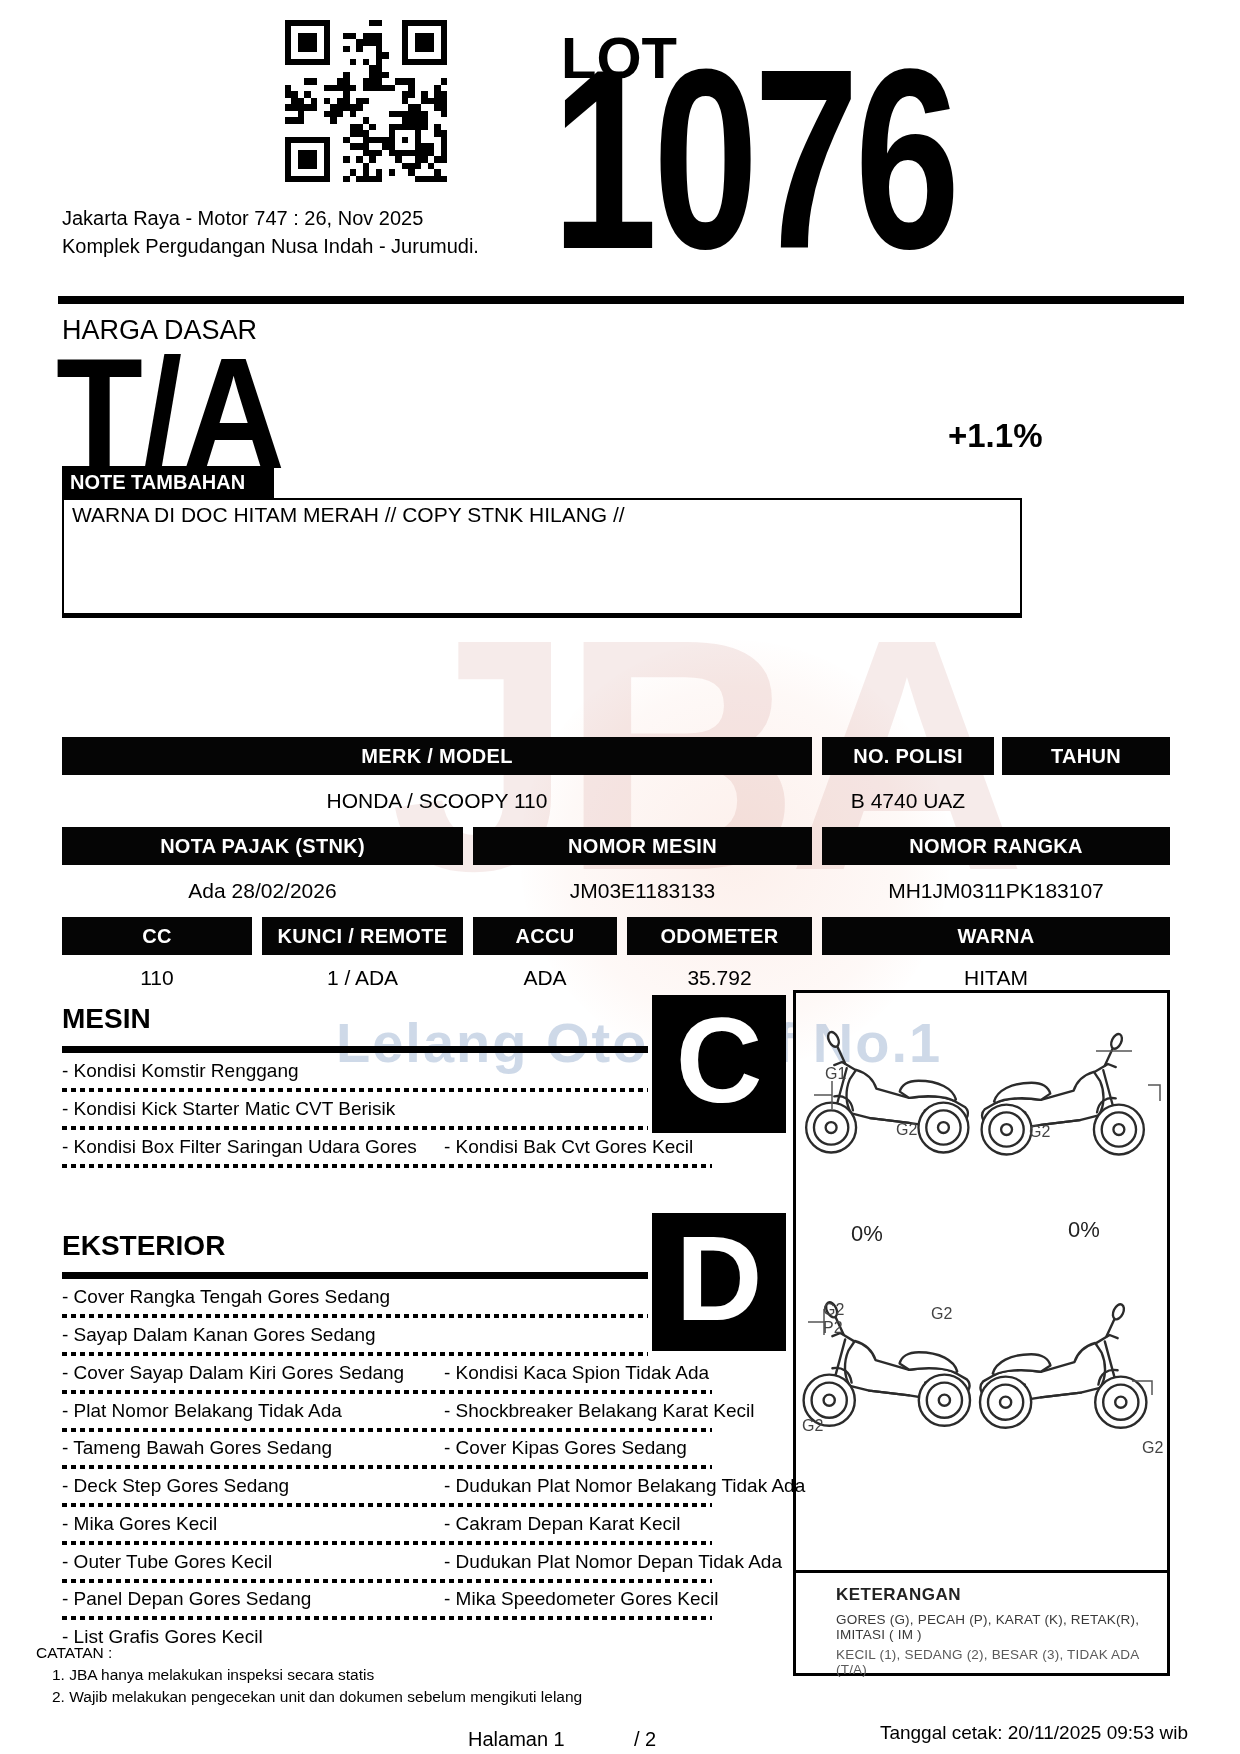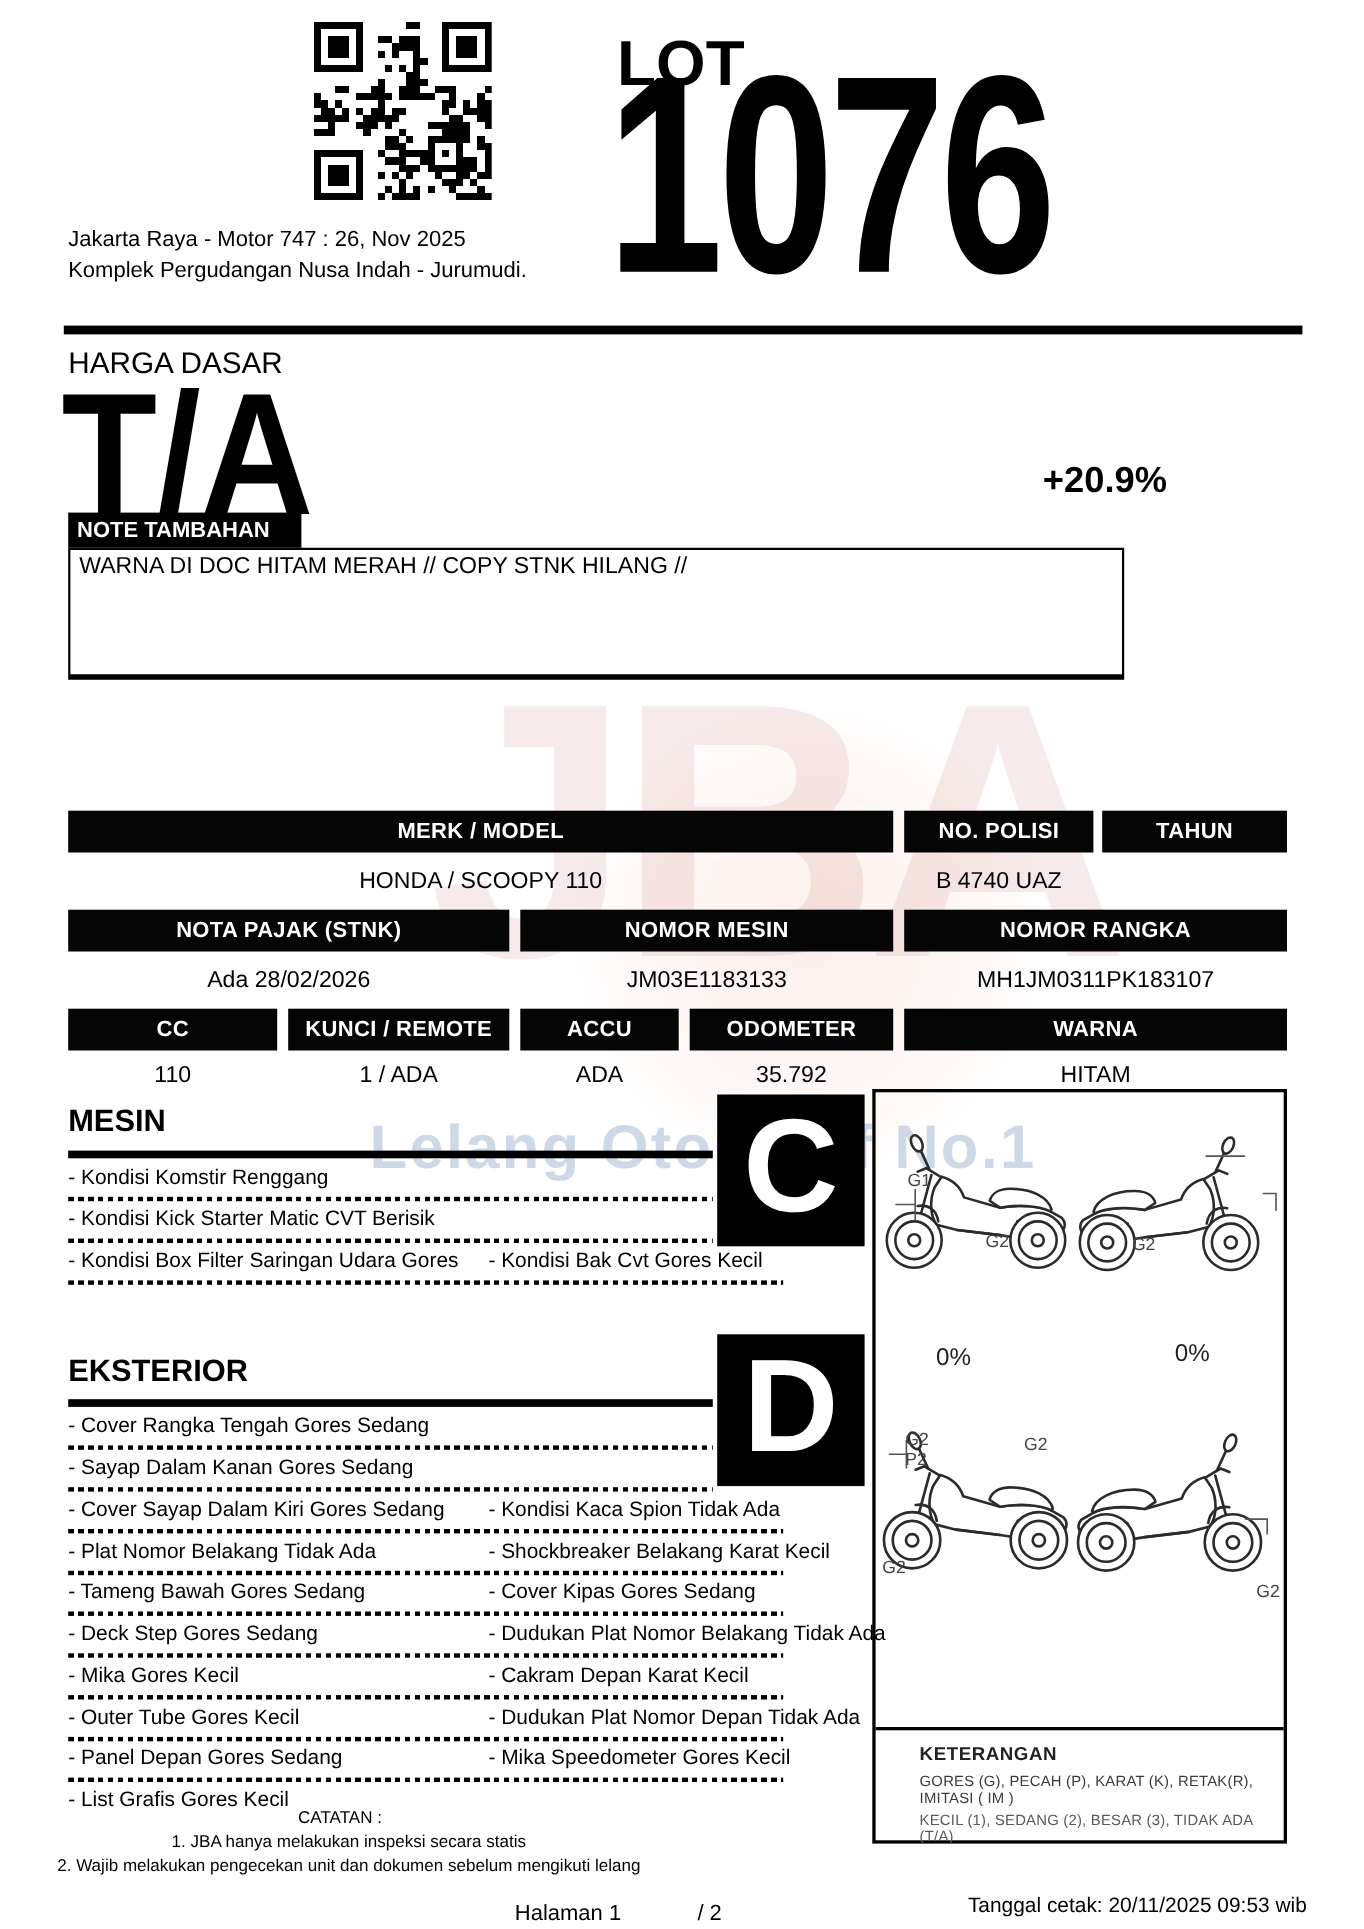--- a/index.html
+++ b/index.html
@@ -50,21 +50,21 @@
     border:3px solid #000; z-index:1; background:transparent; }
   .scooters { position:absolute; left:0; top:0; }
   .dlab { position:absolute; font-size:16px; color:#444; z-index:2; }
   .pct { position:absolute; font-size:22px; color:#222; z-index:2; }
   .ket { position:absolute; left:0; top:577px; width:371px; height:104px; border-top:3px solid #000;
     padding:12px 0 0 40px; }
   .ket-title { font-size:17px; font-weight:bold; letter-spacing:0.5px; color:#222; }
   .ket-line1 { font-size:13.5px; color:#3a3a3a; margin-top:7px; letter-spacing:0.2px; }
   .ket-line2 { font-size:13.5px; color:#5a5a5a; margin-top:5px; letter-spacing:0.2px; }
   
-  .catatan { position:absolute; left:36px; top:1644px; font-size:15.5px; z-index:1;text-align:center; }
+  .catatan { position:absolute; left:36px; top:1644px; font-size:15.5px; z-index:1; }
   .catatan .item { margin-left:16px; margin-top:4px; }
   .halaman { position:absolute; left:468px; top:1728px; font-size:20px; z-index:1; }
   .halaman-total { position:absolute; left:634px; top:1728px; font-size:20px; z-index:1; }
   .printed { position:absolute; right:52px; top:1722px; font-size:19px; z-index:1; }
 </style>
 </head>
 <body>
 
 <div class="page">
 
@@ -261,21 +261,21 @@
 
   <div class="addr">
     <div>Jakarta Raya - Motor 747 : 26, Nov 2025</div>
     <div>Komplek Pergudangan Nusa Indah - Jurumudi.</div>
   </div>
 
   <div class="double-rule"></div>
 
   <div class="harga-label">HARGA DASAR</div>
   <div class="harga-value">T/A</div>
-  <div class="harga-change">+20.9%</div>
+  <div class="harga-change">+1.1%</div>
 
   <div class="note-label">NOTE TAMBAHAN</div>
   <div class="note-box">
     <span>WARNA DI DOC HITAM MERAH // COPY STNK HILANG //</span>
   </div>
 
   <div class="th" style="left:62px;top:737px;width:750px">MERK / MODEL</div>
   <div class="th" style="left:822px;top:737px;width:172px">NO. POLISI</div>
   <div class="th" style="left:1002px;top:737px;width:168px">TAHUN</div>
   <div class="tv" style="left:62px;top:775px;width:750px">HONDA / SCOOPY 110</div>

